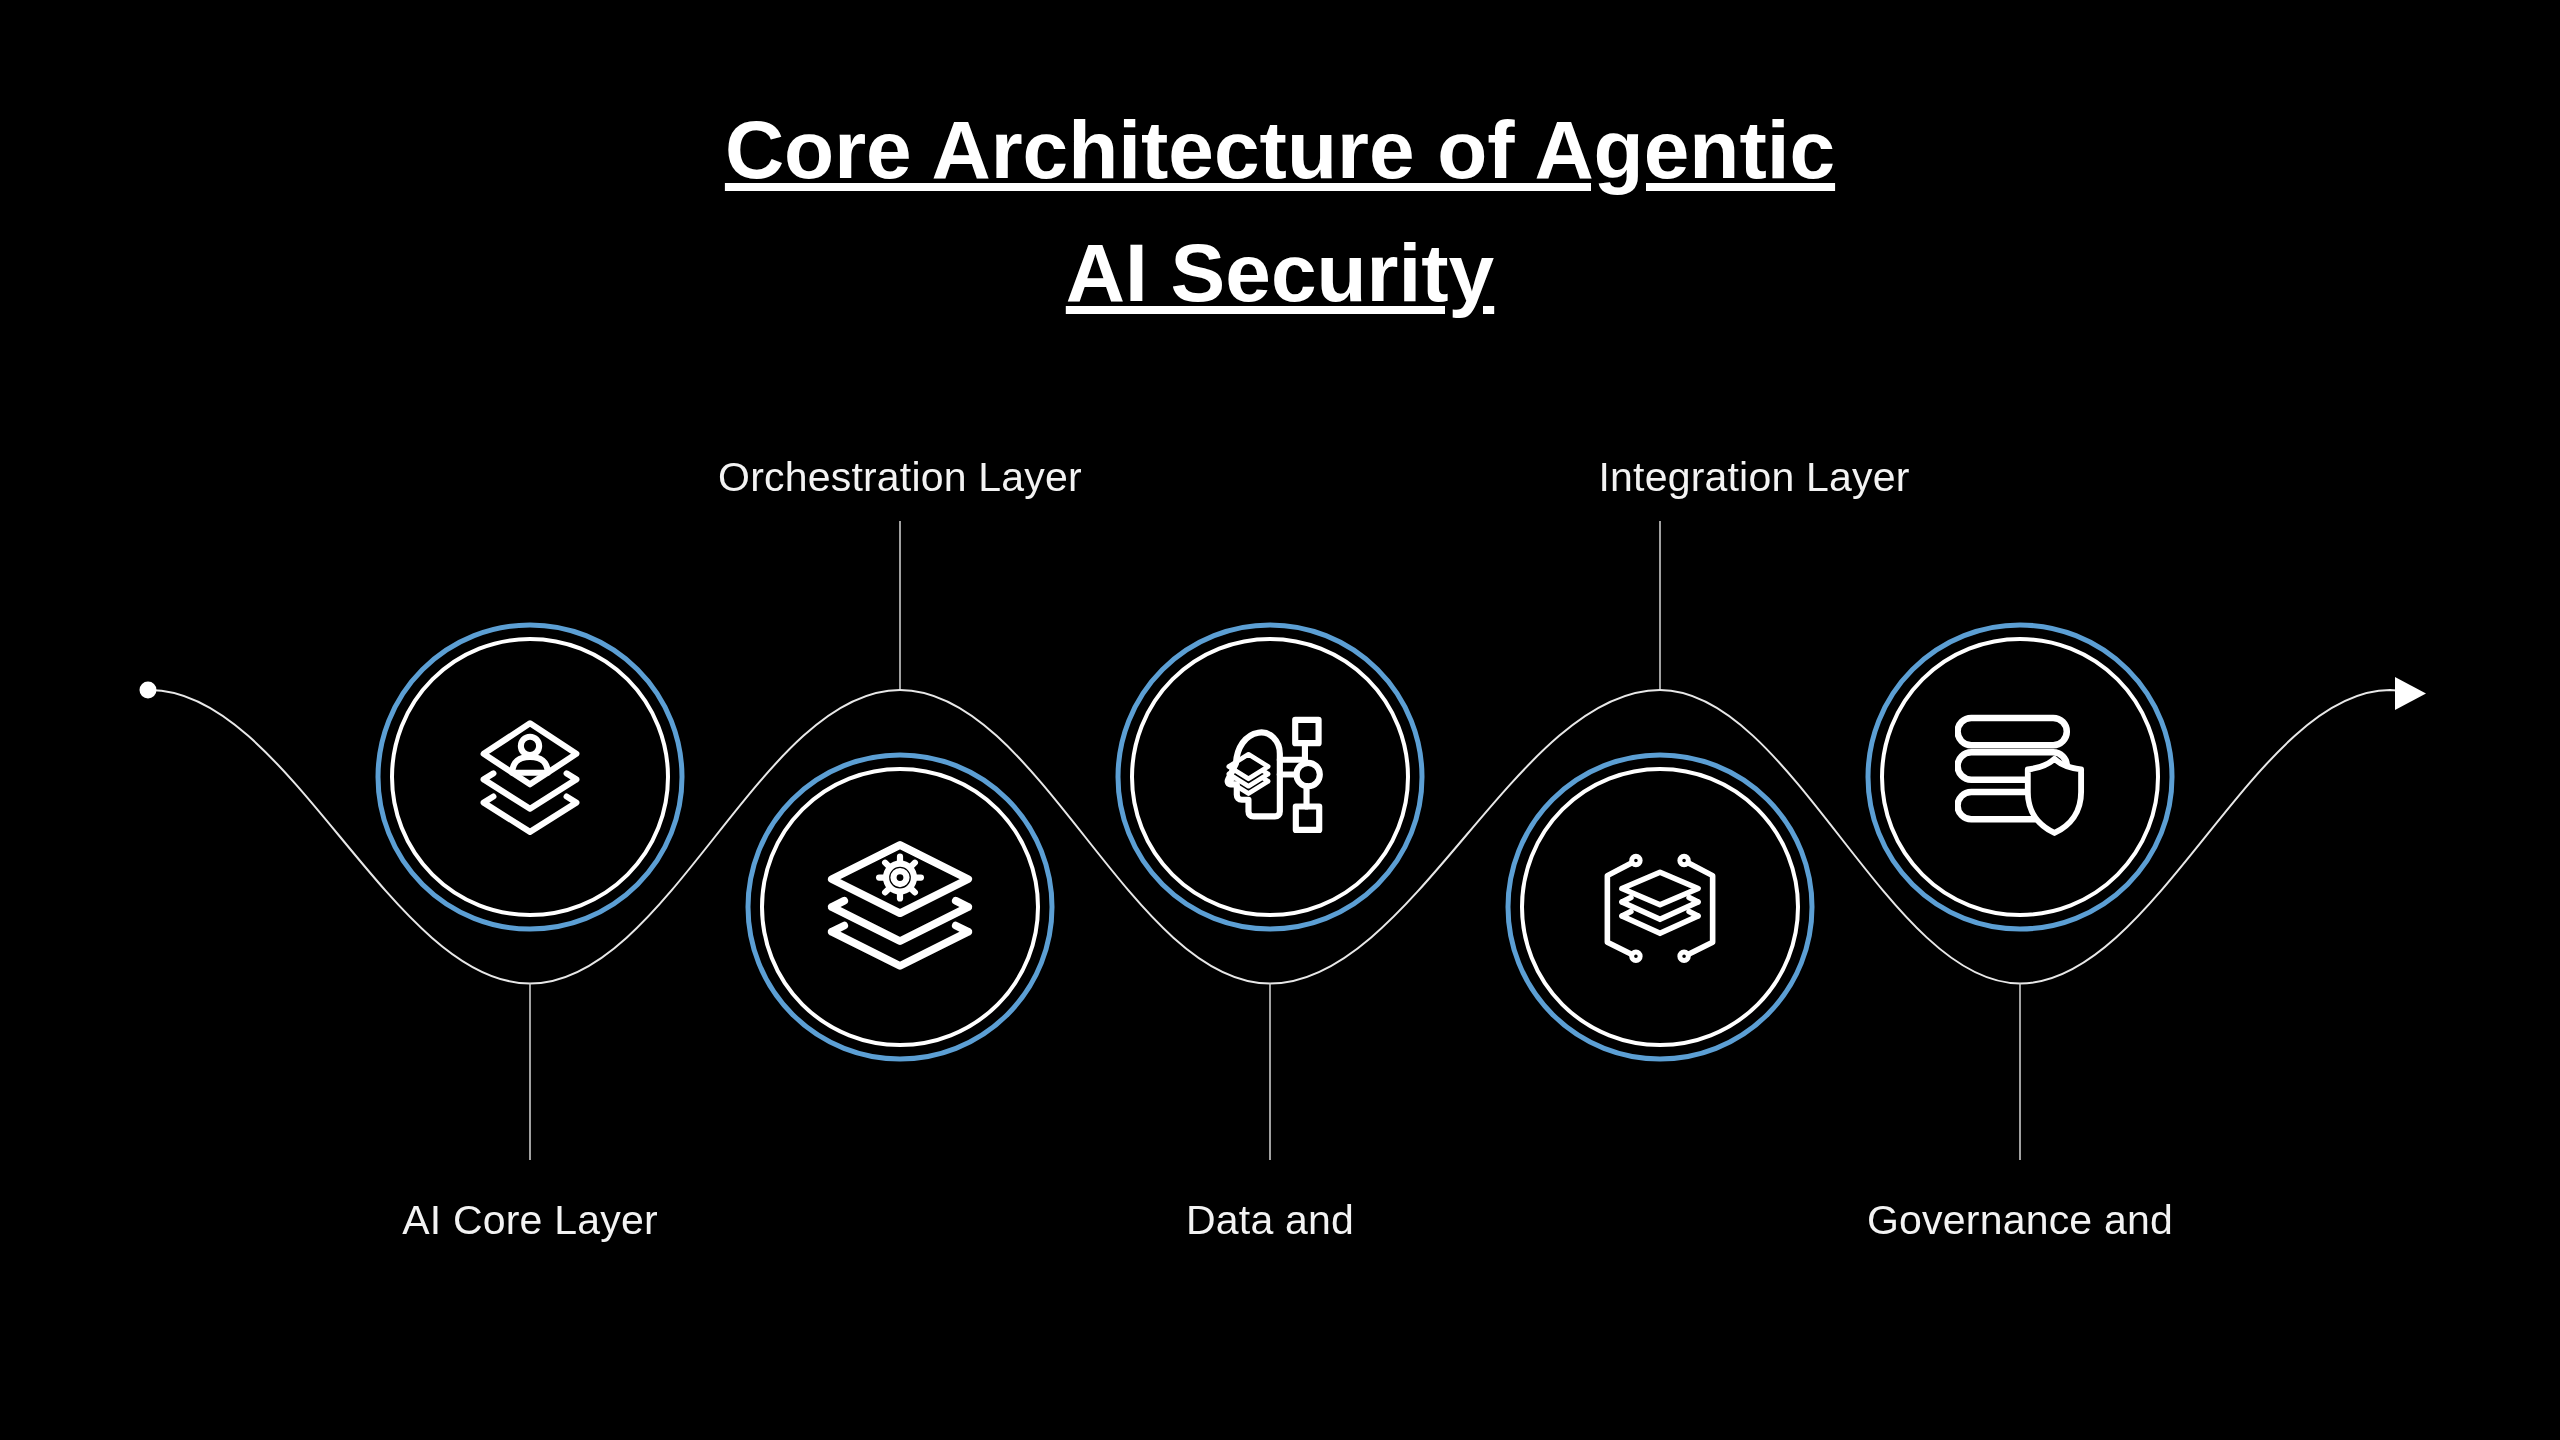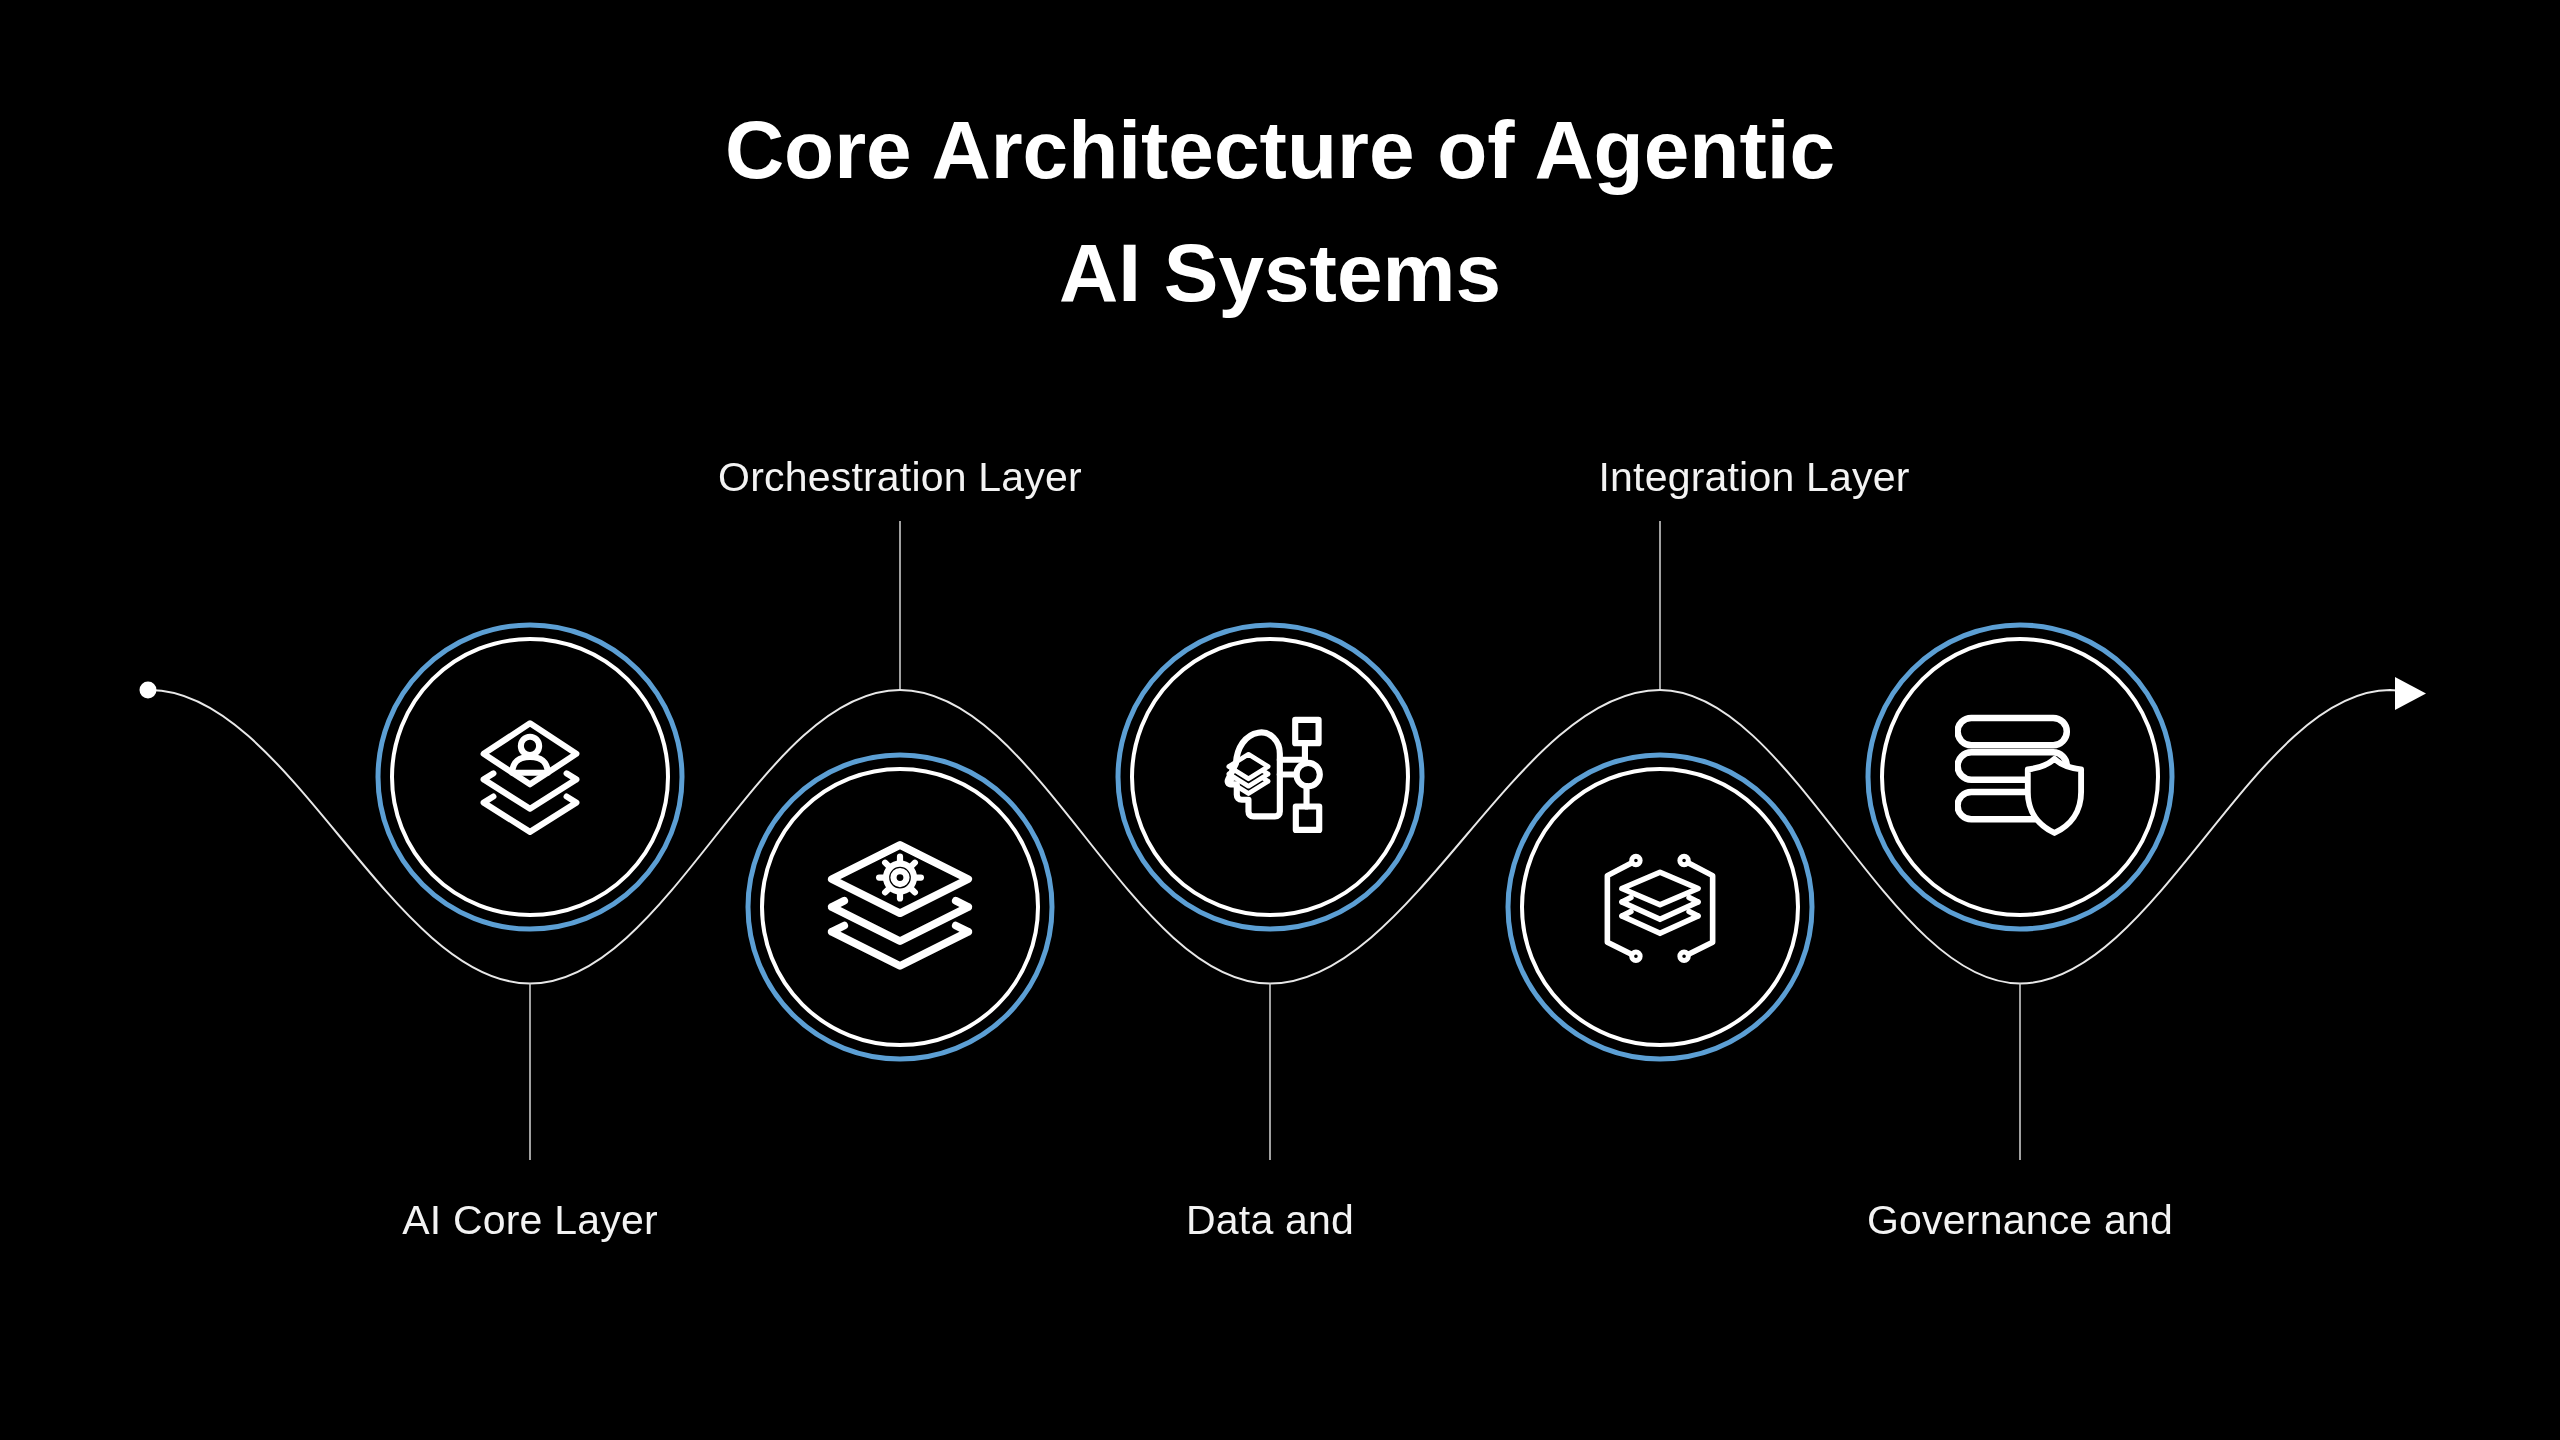--- a/index.html
+++ b/index.html
@@ -4,21 +4,21 @@
 <style>
   html,body{margin:0;padding:0;background:#000;}
   .stage{
     position:relative;width:2560px;height:1440px;overflow:hidden;
     background:var(--bg,#000);
     font-family:"Liberation Sans", sans-serif;
   }
   .title{
     position:absolute;left:0;top:88px;width:2560px;
     text-align:center;color:var(--text,#fff);
-    font-size:82px;font-weight:700;line-height:123px;letter-spacing:0px;
+    font-size:82px;font-weight:700;line-height:123px;letter-spacing:0px;text-decoration:underline;
   }
   .title span{display:block;}
   svg.diagram{position:absolute;left:0;top:0;}
   .node-label{
     position:absolute;transform:translateX(-50%);
     color:#F3F3F3;font-size:41px;font-weight:400;line-height:52px;
     white-space:nowrap;letter-spacing:0.2px;
   }
   .node-label span{display:block;}
   
@@ -31,21 +31,21 @@
   .ic-black{fill:#000;stroke:none;}
   .marker{fill:#fff;stroke:none;}
 </style>
 </head>
 <body>
 
 <div class="stage" style="--bg: #000000; --accent: #5C9FD4; --line: #E8E8E8; --text: #FFFFFF;">
 
   <div class="title">
     <span>Core Architecture of Agentic</span>
-    <span>AI Systems</span>
+    <span>AI Security</span>
   </div>
 
   <svg class="diagram" width="2560" height="1440" viewBox="0 0 2560 1440">
 
     <path class="wave" d="M150,690 C288,690 392,983.5 530,983.5
          C668,983.5 762,690 900,690
          C1038,690 1132,983.5 1270,983.5
          C1412,983.5 1518,690 1660,690
          C1791,690 1889,983.5 2020,983.5
          C2155,983.5 2256,690 2390,690 L2397,690.4"></path>

